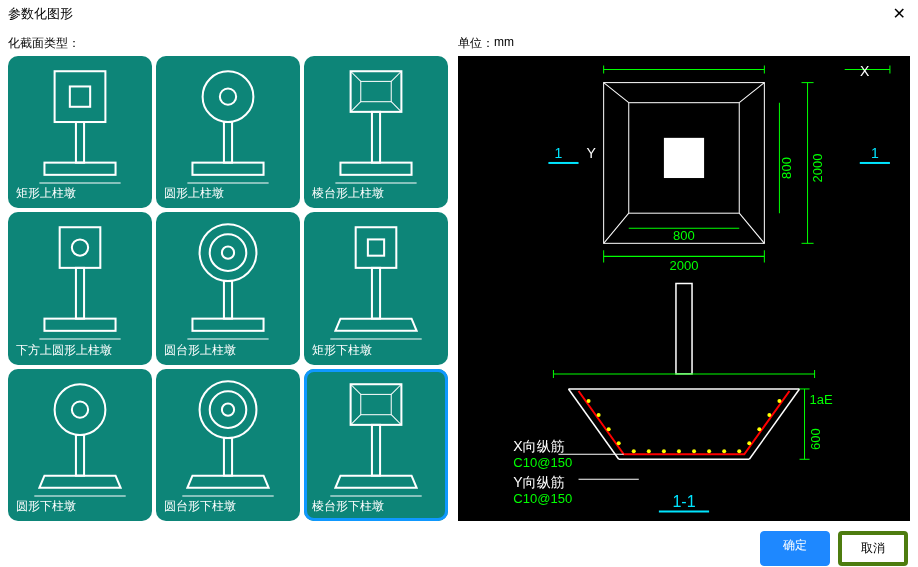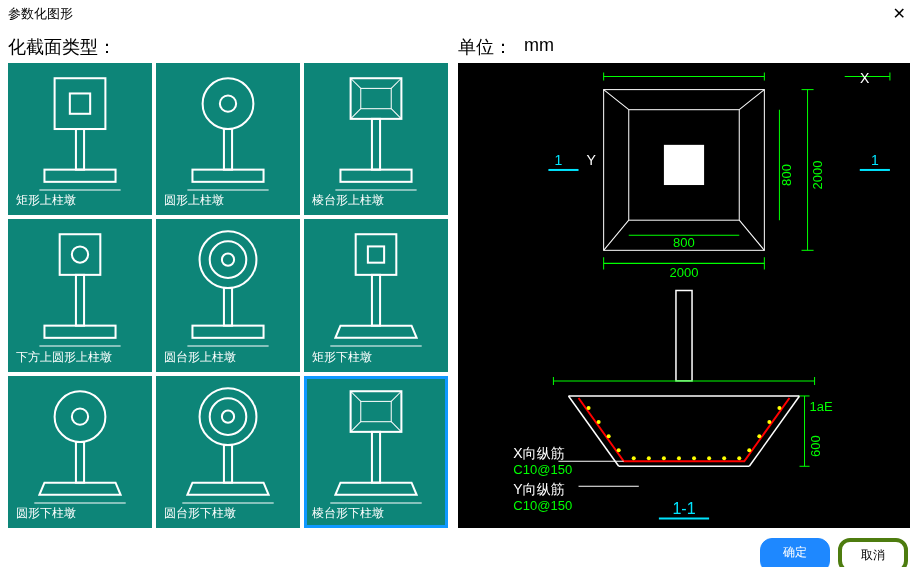--- a/index.html
+++ b/index.html
@@ -26,24 +26,24 @@
       text-align: center;
     }
     .close-x {
       font-size: 16px;
       cursor: pointer;
       padding: 0 4px;
     }
     .header-row {
       display: flex;
       padding: 8px 8px 4px 8px;
-      font-size: 18px;
+      font-size: 12px;
     }
     .header-left { width: 450px; }
-    .header-right { display: flex; gap: 12px; }
+    .header-right { display: flex; }
     .content {
       display: flex;
       flex: 1;
       padding: 0 8px;
       gap: 10px;
     }
     .grid-panel {
       width: 440px;
       display: grid;
       grid-template-columns: repeat(3, 1fr);
@@ -52,20 +52,21 @@
     }
     .shape-cell {
       background: #0d8578;
       position: relative;
       cursor: pointer;
       display: flex;
       flex-direction: column;
       align-items: center;
       justify-content: flex-end;
       padding: 8px 3px;
+      border-radius: 10px;
     }
     .shape-cell.selected {
       outline: 3px solid #0f98ff;
       outline-offset: -3px;
     }
     .shape-label {
       color: #fff;
       font-size: 12px;
       position: absolute;
       bottom: 6px;
@@ -89,21 +90,21 @@
     .footer {
       display: flex;
       justify-content: flex-end;
       gap: 8px;
       padding: 10px;
     }
     .btn {
       min-width: 70px;
       padding: 5px 16px;
       font-size: 12px;
-      border-radius: 12px;
+      border-radius: 4px;
       cursor: pointer;
       text-align: center;
     }
     .btn-primary {
       background: #1e88ff;
       color: #fff;
       border: 1px solid #1e88ff;
     }
     .btn-default {
       background: #fff;

